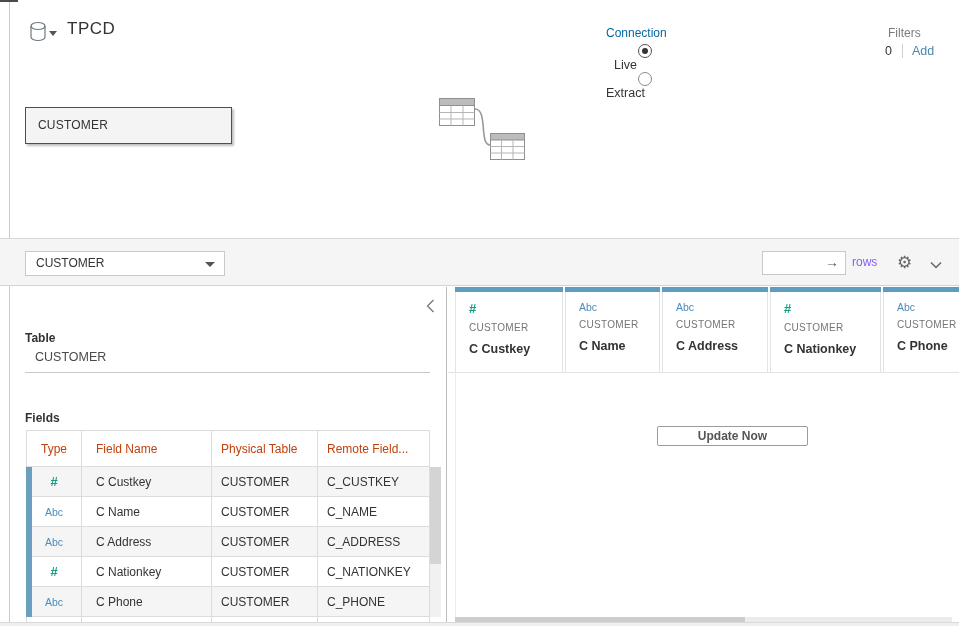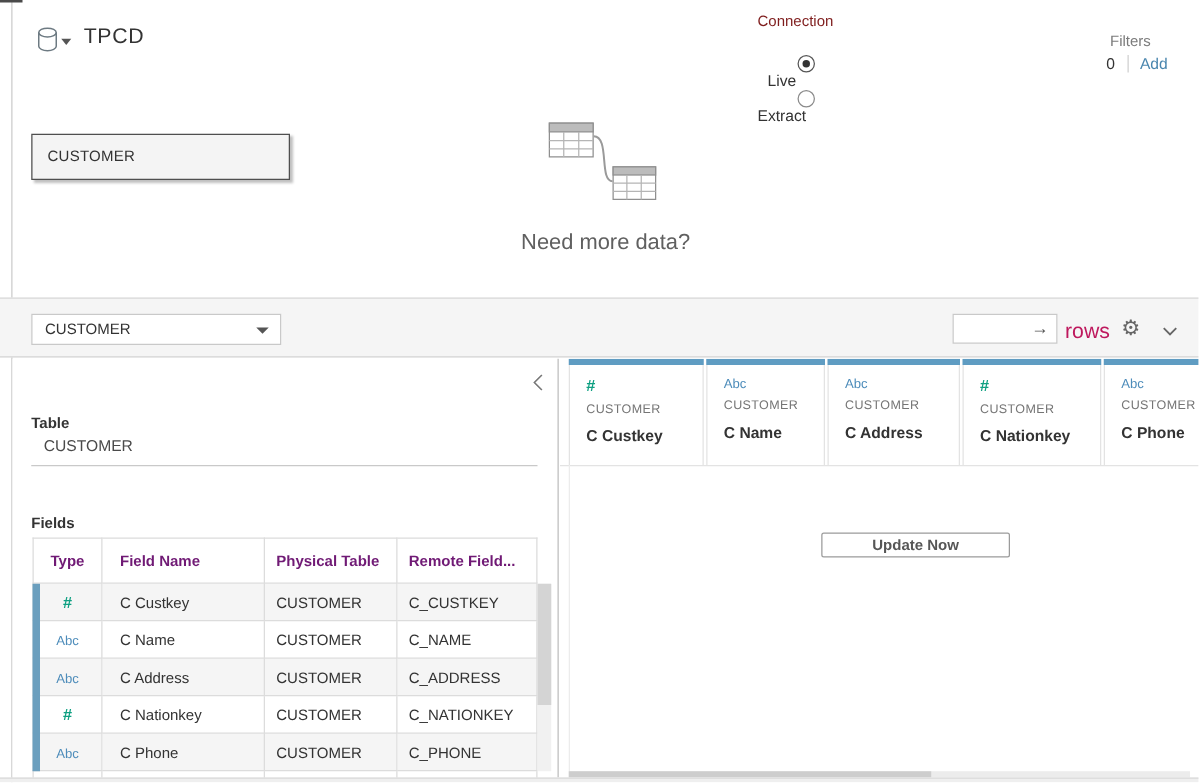--- a/index.html
+++ b/index.html
@@ -11,21 +11,21 @@
 
   
   .left-pane-border { left:9px; top:0; width:1px; height:626px; background:#cbcbcb; }
   .top-dark-mark { left:0; top:0; width:18px; height:2px; background:#4a4a4a; }
 
   
   .ds-title { left:67px; top:19px; font-size:17px; letter-spacing:.5px; color:#333; }
   .db-icon { left:29px; top:21px; }
   .db-caret { left:49px; top:31px; width:0; height:0; border-left:4px solid transparent; border-right:4px solid transparent; border-top:5px solid #555; }
 
-  .conn-label { left:606px; top:10px; color:#7f1d1d; }
+  .conn-label { left:606px; top:26px; color:#0369a1; }
   .radio-row { left:606px; top:44px; display:flex; align-items:center;flex-direction:column; }
   .radio { width:14px; height:14px; border-radius:50%; border:1px solid #8a8a8a; background:#fff; position:relative; margin-right:7px; }
   .radio.sel { border-color:#555; }
   .radio.sel::after { content:""; position:absolute; left:3px; top:3px; width:6px; height:6px; border-radius:50%; background:#333; }
   .radio-label { font-size:12.5px; color:#333; margin-right:46px; }
 
   .filters-label { left:888px; top:26px; color:#7b7b7b; }
   .filters-row { left:885px; top:44px; display:flex; align-items:center; }
   .filters-count { color:#333; font-size:12.5px; }
   .filters-div { width:1px; height:14px; background:#cfcfcf; margin:0 9px 0 10px; }
@@ -37,36 +37,36 @@
   .hero-title { left:10px; right:0; top:183px; text-align:center; font-size:17.5px; color:#606060; }
   .hero-sub { left:10px; right:0; top:216px; text-align:center; font-size:13.5px; color:#6b6b6b; }
   .hero-sub .lm { text-decoration:underline; cursor:pointer; color:#6b6b6b; }
 
   
   .toolbar { left:0; top:238px; width:959px; height:48px; background:#f5f5f5; border-top:1px solid #d8d8d8; border-bottom:1px solid #d4d4d4; }
   .tbl-select { position:absolute; left:25px; top:12px; width:200px; height:25px; background:#fff; border:1px solid #c9c9c9; line-height:23px; padding-left:10px; color:#333; cursor:pointer; }
   .tbl-select .caret { position:absolute; right:9px; top:10px; width:0; height:0; border-left:5px solid transparent; border-right:5px solid transparent; border-top:5px solid #555; }
   .rows-input { position:absolute; left:762px; top:12px; width:84px; height:24px; background:#fff; border:1px solid #c9c9c9; }
   .rows-input .arrow { position:absolute; right:6px; top:2px; color:#555; font-size:14px; }
-  .rows-label { position:absolute; left:852px; top:16px; font-size:17px; color:#be185d;text-align:center; }
+  .rows-label { position:absolute; left:852px; top:16px; font-size:12px; color:#8b5cf6;text-align:center; }
   .gear { position:absolute; left:897px; top:13px; font-size:17px; color:#666; cursor:pointer; }
   .tb-chevron { position:absolute; left:930px; top:19px; cursor:pointer; }
 
   
   .left-panel { left:10px; top:287px; width:437px; height:335px; background:#fff; border-right:1px solid #bdbdbd; }
   .collapse-btn { position:absolute; left:416px; top:12px; cursor:pointer; }
   .fld-label { position:absolute; left:15px; font-weight:bold; color:#333; }
   .name-label { top:44px; }
   .name-value { position:absolute; left:25px; top:63px; font-size:12.5px; color:#4a4a4a; }
   .name-underline { position:absolute; left:15px; top:85px; width:405px; border-bottom:1px solid #c9c9c9; }
   .fields-label { top:124px; }
 
   table.ftable { position:absolute; left:16px; top:143px; width:403px; border-collapse:collapse; table-layout:fixed; }
   .ftable th, .ftable td { border:1px solid #dcdcdc; font-size:12px; text-align:left; overflow:hidden; white-space:nowrap; text-overflow:ellipsis; }
-  .ftable th { height:36px; font-weight:bold; color:#701a75; padding-left:9px; background:#fff; }
+  .ftable th { height:36px; font-weight:normal; color:#c2410c; padding-left:9px; background:#fff; }
   .ftable td { height:30px; padding-left:9px; color:#333; }
   .ftable th.c-type, .ftable td.c-type { text-align:center; padding-left:0; }
   .ftable td.c-fname { padding-left:14px; }
   .ftable th.c-fname { padding-left:14px; }
   .ftable tr.alt td { background:#f5f5f5; }
   .ftable tr.partial td { height:6px; border-bottom:none; }
   .t-num { color:#0fa082; font-size:13px; font-weight:600; }
   .t-str { color:#4d8cba; font-size:10.5px; }
 
   .sel-strip { position:absolute; left:16px; top:180px; width:6px; height:150px; background:#6b9fbe; }
@@ -140,21 +140,20 @@
       <g>
         <rect x="53.5" y="39.5" width="34" height="26" fill="#fff" stroke="#8f8f8f"></rect>
         <rect x="53.5" y="39.5" width="34" height="6.5" fill="#bcbcbc" stroke="#8f8f8f"></rect>
         <line x1="64.5" y1="46" x2="64.5" y2="65.5" stroke="#b5b5b5"></line>
         <line x1="76" y1="46" x2="76" y2="65.5" stroke="#b5b5b5"></line>
         <line x1="53.5" y1="52.5" x2="87.5" y2="52.5" stroke="#b5b5b5"></line>
         <line x1="53.5" y1="59" x2="87.5" y2="59" stroke="#b5b5b5"></line>
       </g>
     </svg>
   </div>
-  <div class="abs hero-title">Need more data?</div>
 
   <div class="abs toolbar">
     <div class="tbl-select">
       <span>CUSTOMER</span>
       <span class="caret"></span>
     </div>
     <div class="rows-input">
       <span class="arrow">→</span>
     </div>
     <div class="rows-label">rows</div>

